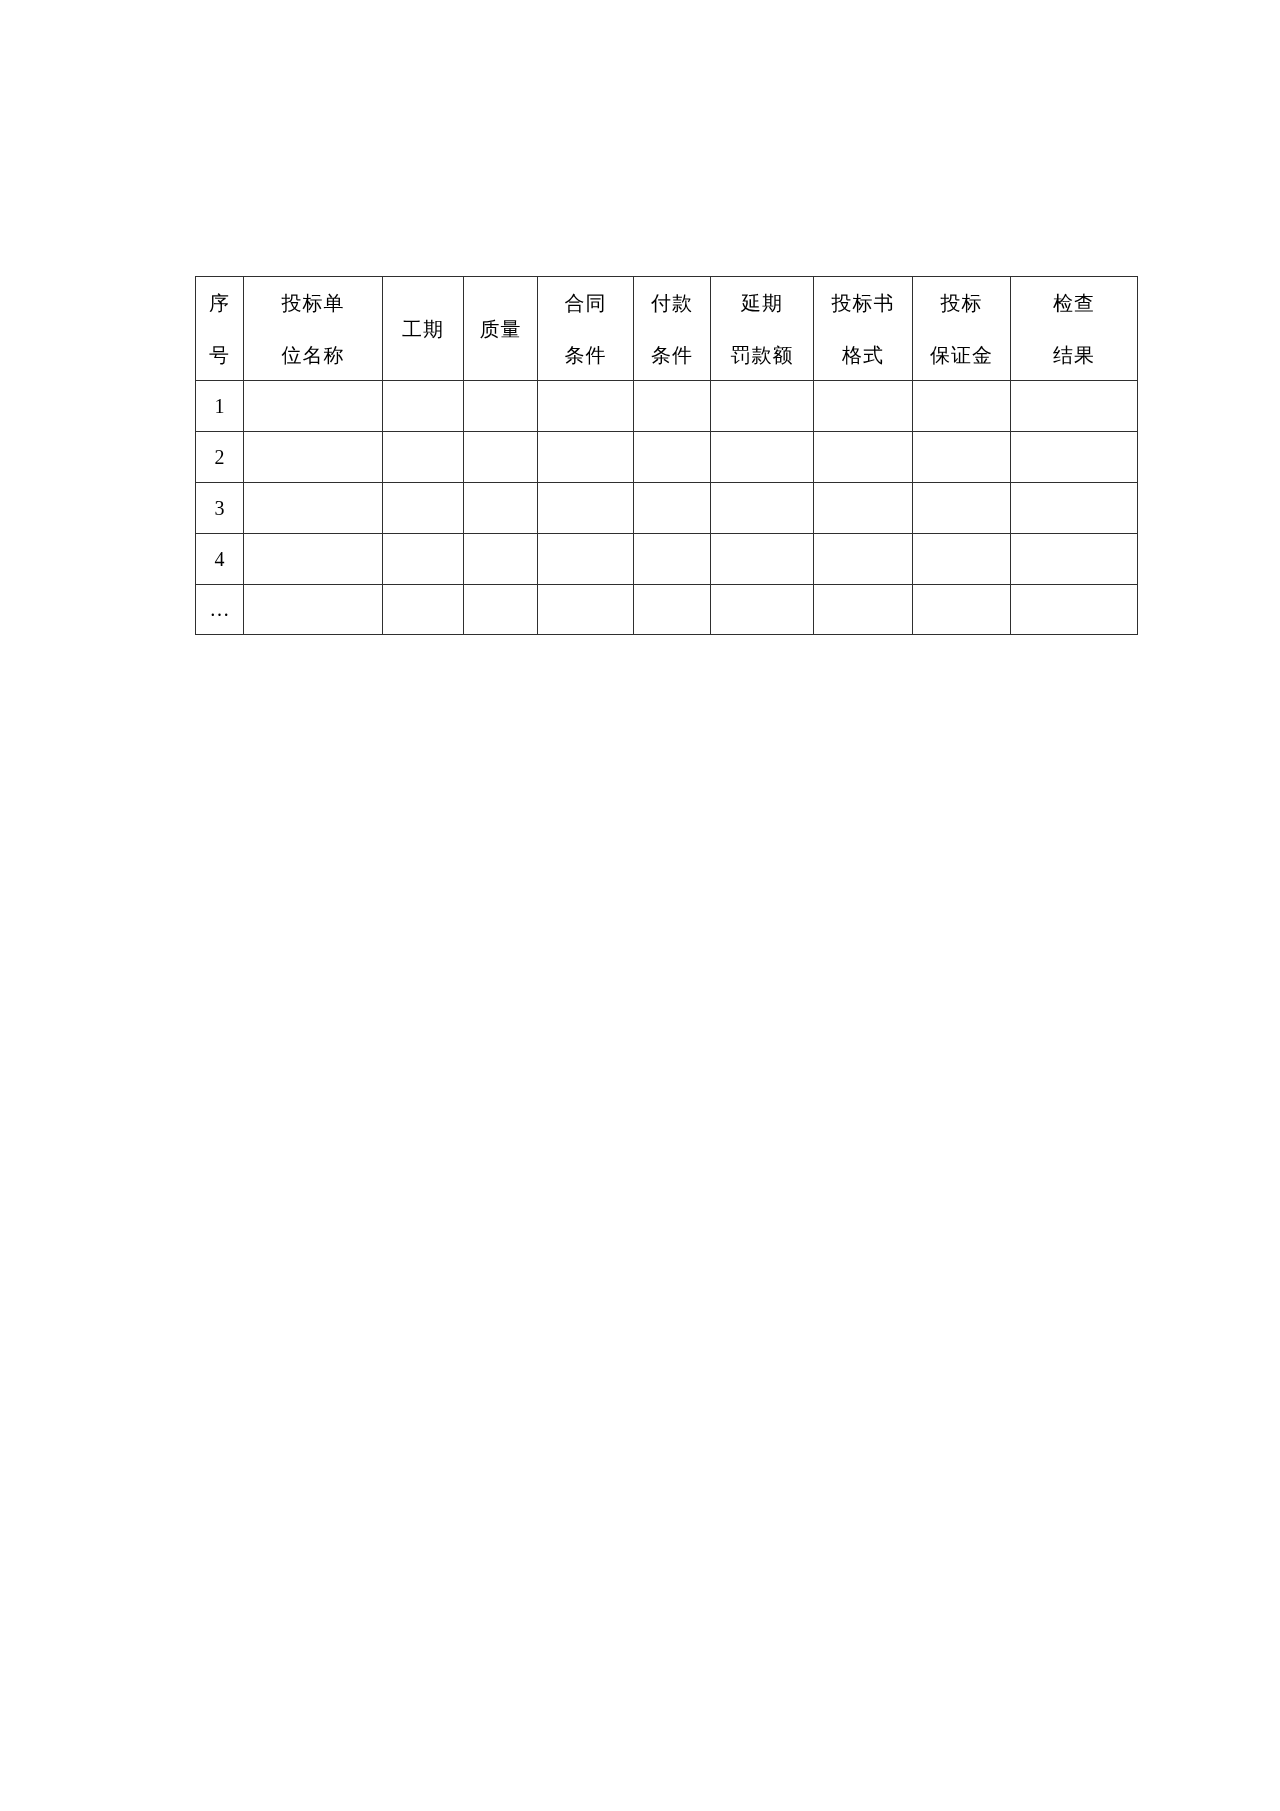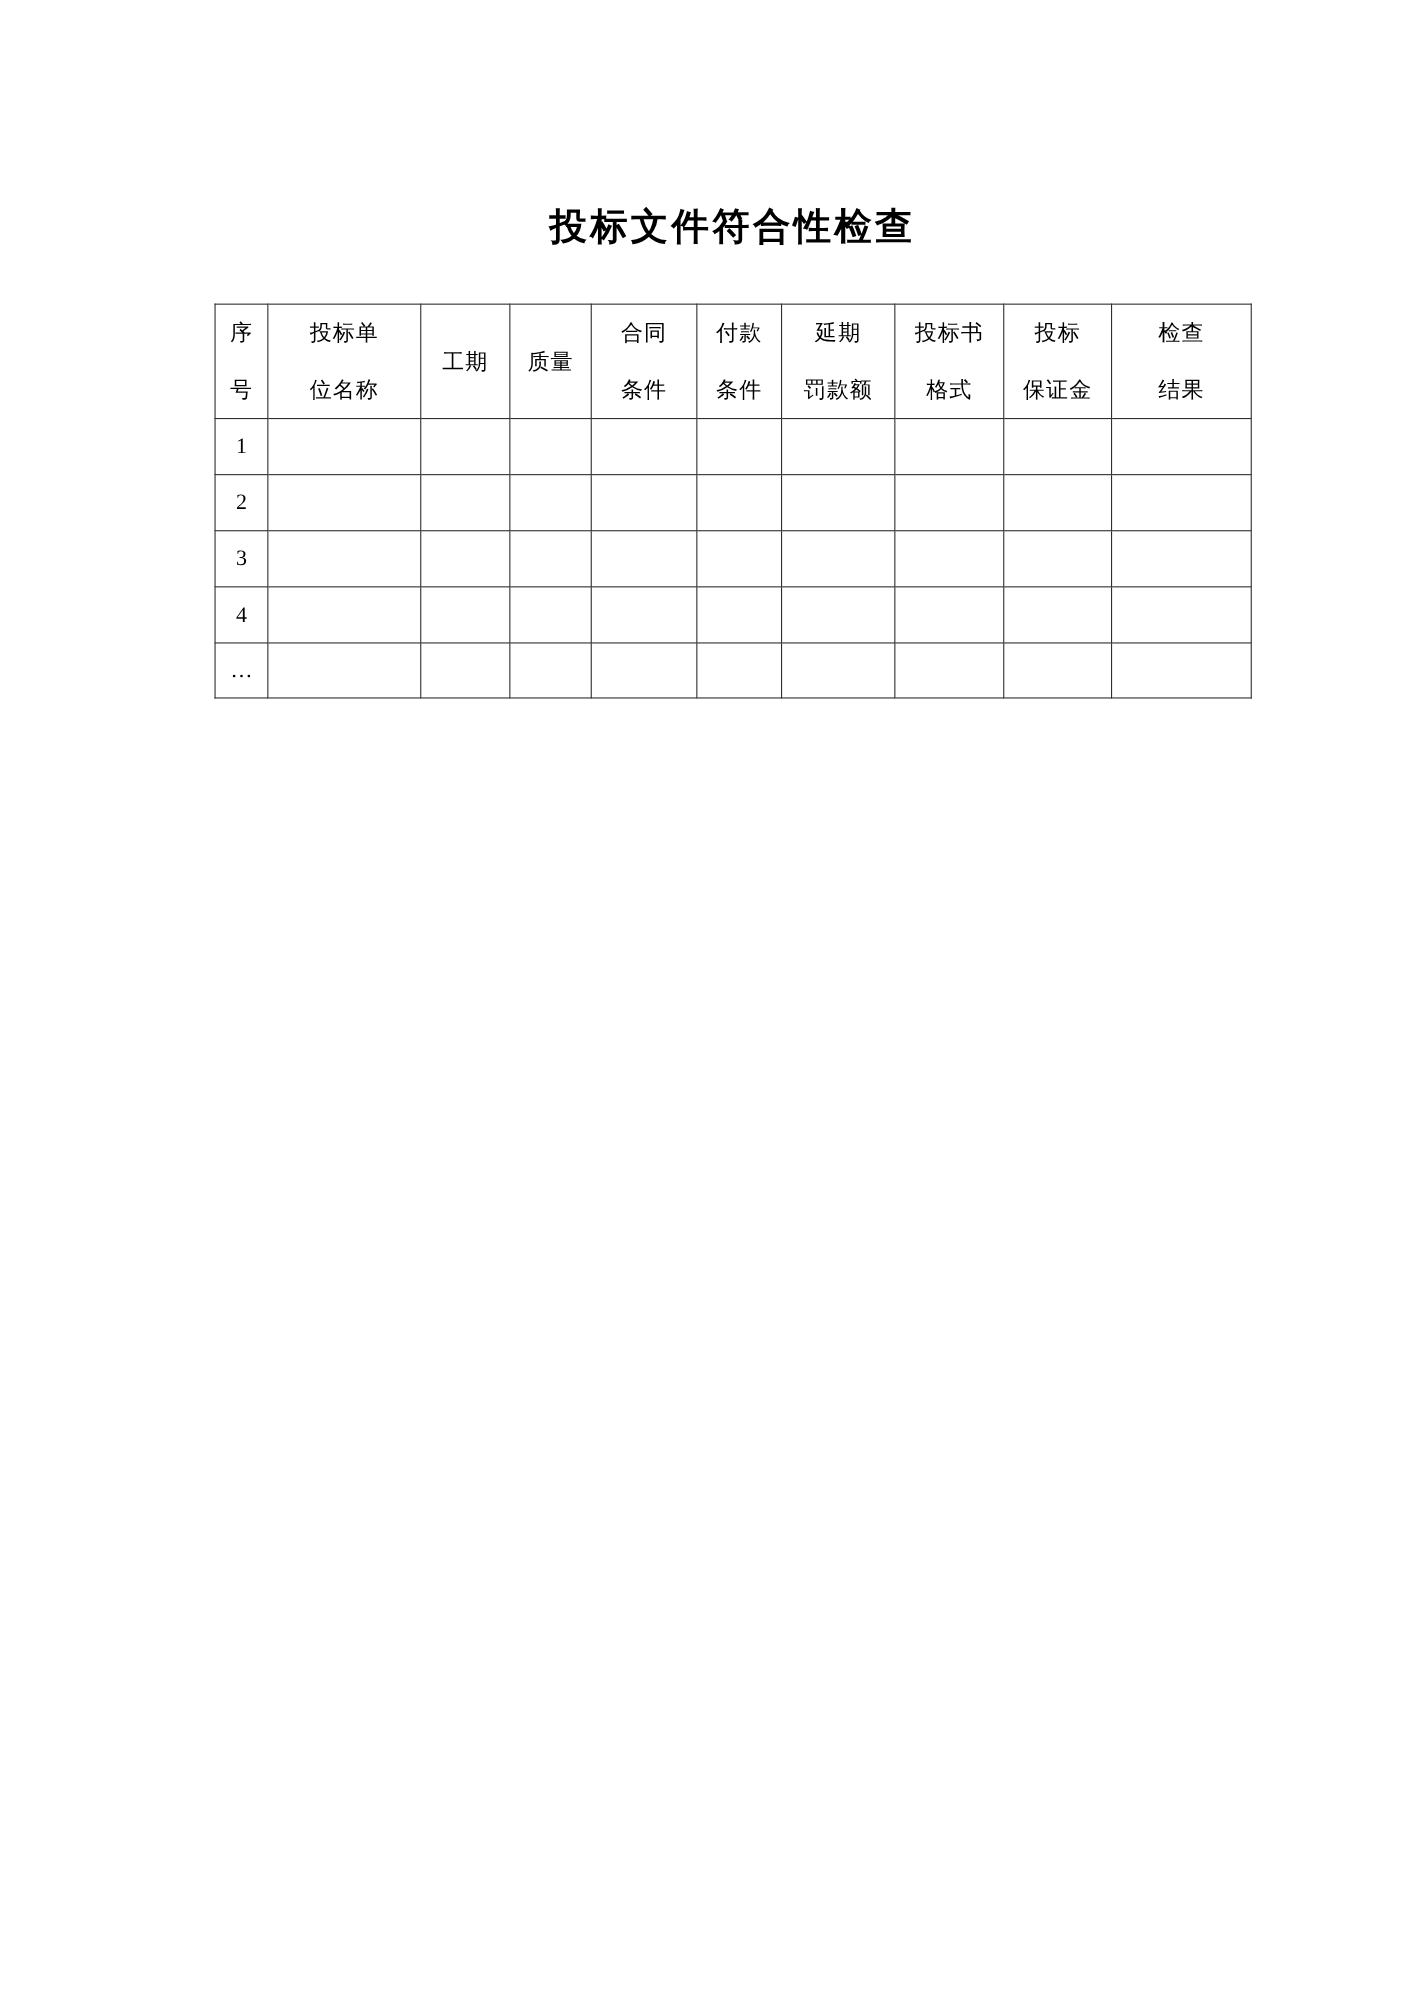--- a/index.html
+++ b/index.html
@@ -69,21 +69,20 @@
   td.seq-cell {
     font-size: 20px;
     line-height: 49px;
   }
 </style>
 </head>
 <body>
 
 <div class="page">
 
-  <h1 class="doc-title">投标文件符合性检查</h1>
 
   <table class="check-table">
     <colgroup>
       <col style="width:48px">
       <col style="width:139px">
       <col style="width:81px">
       <col style="width:74px">
       <col style="width:96px">
       <col style="width:77px">
       <col style="width:103px">

